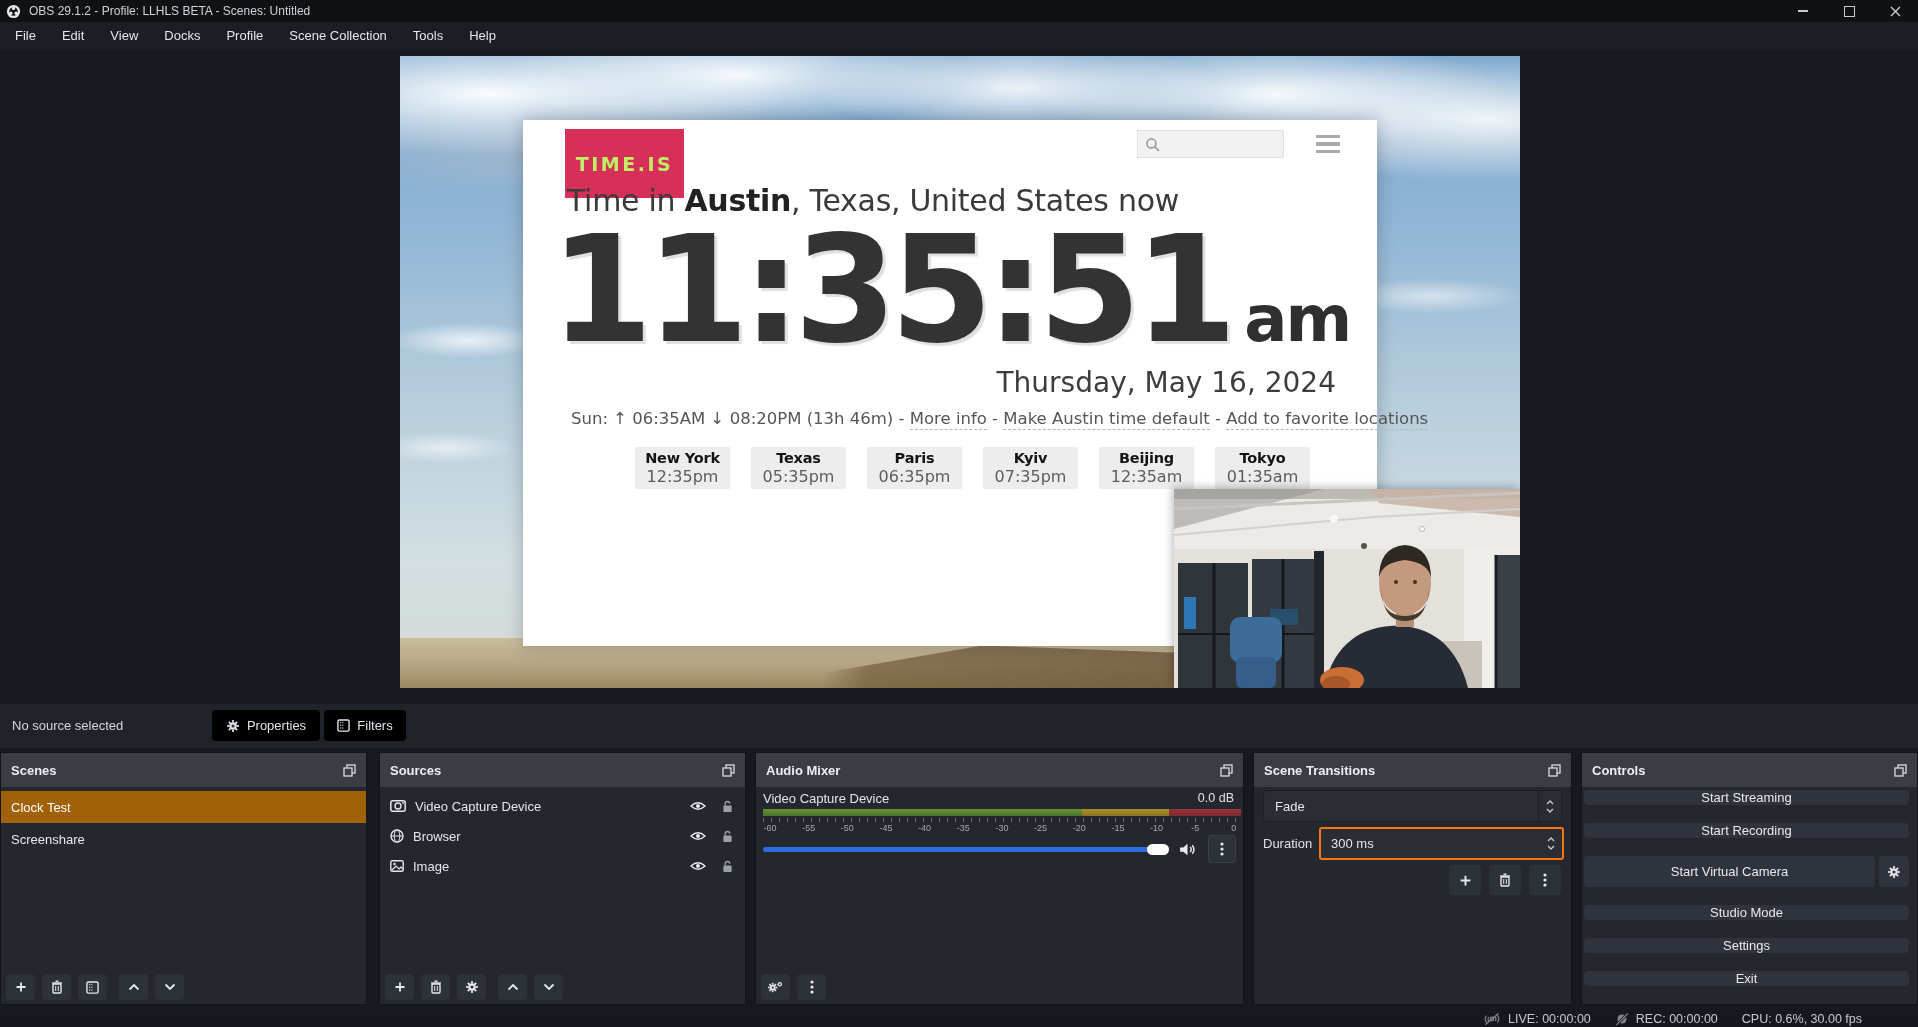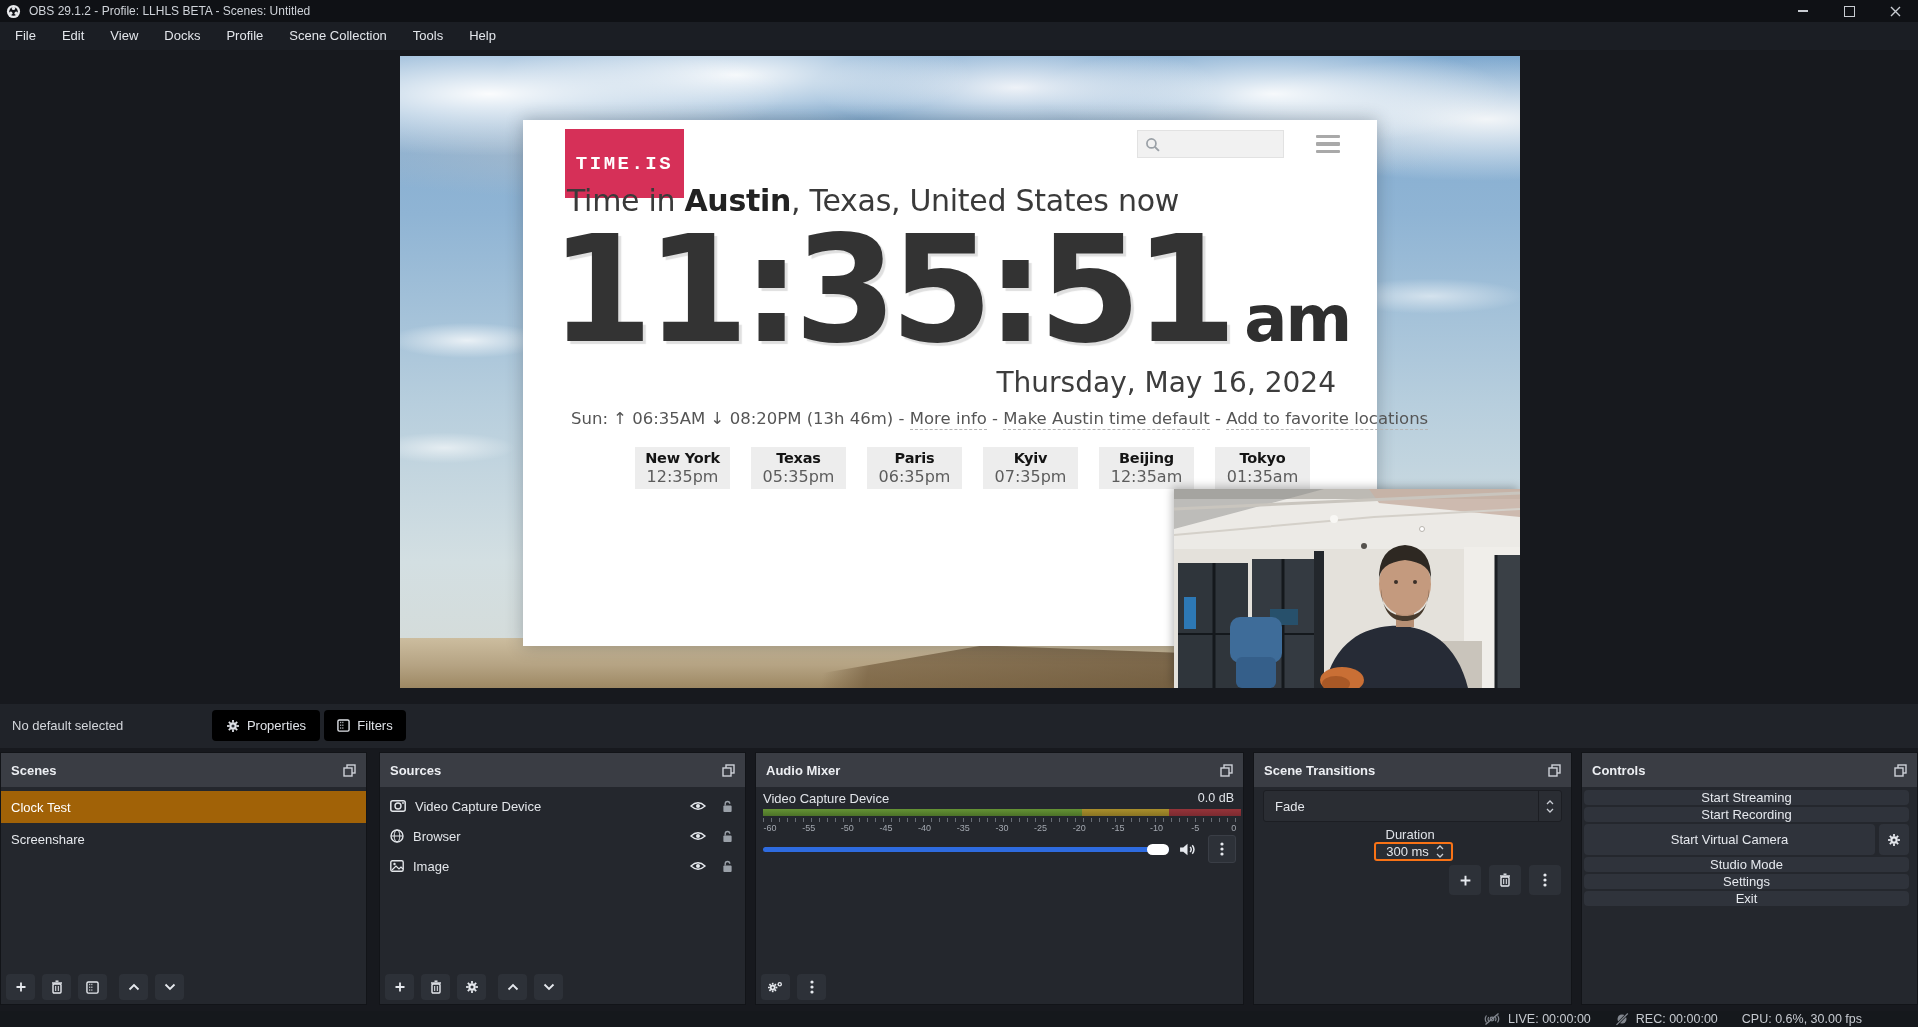--- a/index.html
+++ b/index.html
@@ -36,22 +36,22 @@
     radial-gradient(12% 4% at 92% 38%, rgba(255,255,255,.55), transparent 70%);}
   .dunes{position:absolute;left:0;bottom:0;width:100%;height:50px;
          background:linear-gradient(180deg,#ccbd9f 0%,#b5a383 55%,#9d8863 100%);}
   .dunes::after{content:"";position:absolute;inset:0;
          background:linear-gradient(100deg, rgba(116,93,62,0) 38%, rgba(116,93,62,.7) 42%, rgba(96,76,50,.85) 100%);
          clip-path:polygon(30% 100%,52% 15%,100% 55%,100% 100%);}
 
   
   .page{position:absolute;left:123px;top:64px;width:854px;height:526px;background:#ffffff;
         box-shadow:0 0 16px rgba(30,40,50,.30);font-family:"DejaVu Sans",sans-serif;color:#333;}
-  .ti-logo{position:absolute;left:42px;top:9px;width:119px;height:69px;background:#d63058;color:#ffffff;
-        display:flex;align-items:center;justify-content:center;font-weight:bold;font-size:19px;letter-spacing:2.5px;font-family:Liberation Mono, monospace;}
+  .ti-logo{position:absolute;left:42px;top:9px;width:119px;height:69px;background:#d63058;color:#bef264;
+        display:flex;align-items:center;justify-content:center;font-weight:bold;font-size:19px;letter-spacing:2.5px;}
   .ti-search{position:absolute;left:614px;top:10px;width:147px;height:28px;background:#f1f1f1;border:1px solid #e2e2e2;
         display:flex;align-items:center;padding-left:7px;box-sizing:border-box;}
   .ti-burger{position:absolute;left:793px;top:15px;width:24px;height:18px;display:flex;flex-direction:column;justify-content:space-between;}
   .ti-burger span{display:block;height:3.2px;background:#a9a9a9;border-radius:1px;}
   .ti-heading{position:absolute;left:44px;top:63px;font-size:30px;letter-spacing:-.3px;color:#3a3a3a;white-space:nowrap;}
   .ti-heading b{font-weight:800;color:#222;}
   .ti-time{position:absolute;left:0;top:96px;width:100%;display:flex;align-items:baseline;justify-content:center;line-height:1;}
   .ti-digits{font-size:148px;font-weight:800;letter-spacing:-7px;color:#333;text-shadow:3px 3px 1px rgba(110,110,110,.22);}
   .ti-ampm{font-size:64px;font-weight:800;color:#2f2f2f;margin-left:14px;letter-spacing:-2px;}
   .ti-date{position:absolute;right:41px;top:246px;font-size:28px;color:#3d3d3d;white-space:nowrap;}
@@ -108,29 +108,29 @@
   .vol-handle{position:absolute;right:0;top:-3px;width:22px;height:11px;border-radius:6px;background:#ffffff;}
   .vol-speaker{margin-left:10px;display:flex;}
   .vol-kebab{margin-left:12px;width:26px;height:26px;background:#2d3138;border:1px solid #3a3e46;border-radius:3px;
              display:flex;align-items:center;justify-content:center;}
 
   
   .sel{position:absolute;left:9px;top:37px;width:299px;height:32px;background:#2a2d33;border:1px solid #1c1e23;border-radius:3px;
        display:flex;align-items:center;box-sizing:border-box;}
   .sel .sel-val{flex:1;padding-left:11px;font-size:13px;color:#e3e6ea;}
   .spin-col{width:22px;height:100%;border-left:1px solid #1c1e23;display:flex;flex-direction:column;align-items:center;justify-content:center;gap:3px;}
-  .dur-row{position:absolute;left:9px;top:74px;width:301px;height:33px;display:flex;align-items:center;flex-direction:column;}
+  .dur-row{position:absolute;left:9px;top:74px;width:301px;height:33px;display:flex;align-items:center;}
   .dur-label{width:56px;font-size:13px;color:#dfe2e7;}
   .dur-box{flex:1;height:33px;background:#2a2d33;border:2px solid #f97316;border-radius:3px;display:flex;align-items:center;box-sizing:border-box;}
   .dur-box .dur-val{flex:1;padding-left:10px;font-size:13px;color:#e3e6ea;}
   .trans-btns{position:absolute;right:10px;top:112px;display:flex;gap:8px;}
   .tr-btn{width:32px;height:30px;background:#2d3138;border-radius:4px;display:flex;align-items:center;justify-content:center;}
 
   
-  .ctl-col{position:absolute;left:2px;right:8px;top:37px;display:flex;flex-direction:column;gap:2px;}
+  .ctl-col{position:absolute;left:2px;right:8px;top:37px;display:flex;flex-direction:column;gap:18px;}
   .ctl-row{display:flex;gap:4px;}
   .ctl-btn{flex:1;height:31px;background:#2f333b;border-radius:4px;display:flex;align-items:center;justify-content:center;
            font-size:13px;color:#e6e9ee;}
   .ctl-gear{flex:0 0 30px;}
 
   
   .statusbar{left:0;top:1011px;width:1918px;height:16px;background:#15181c;display:flex;align-items:center;
              justify-content:flex-end;padding-right:56px;box-sizing:border-box;gap:10px;font-size:12.5px;color:#c6cad0;}
   .sb-group{display:flex;align-items:center;gap:7px;margin-left:14px;}
 </style>
@@ -262,21 +262,21 @@
         <path d="M207 100 C209 124 218 132 231 132 C244 132 253 124 255 100 C255 118 246 127 231 127 C216 127 207 118 207 100 Z" fill="#473a2d"></path>
         <circle cx="222" cy="93" r="2" fill="#3a2f28"></circle>
         <circle cx="241" cy="93" r="2" fill="#3a2f28"></circle>
         <ellipse cx="168" cy="191" rx="22" ry="13" fill="#c96f35"></ellipse>
         <ellipse cx="162" cy="195" rx="14" ry="8" fill="#a85826"></ellipse>
       </svg>
     </div>
   </div>
 
   <div class="abs srctoolbar">
-    <span class="src-status">No default selected</span>
+    <span class="src-status">No source selected</span>
     <div class="tb-btn tb-props">
       <svg width="14" height="14" viewBox="0 0 16 16">
           <g stroke="#dfe2e7" stroke-width="2">
             <line x1="8" y1="1.2" x2="8" y2="4"></line>
             <line x1="8" y1="12" x2="8" y2="14.8"></line>
             <line x1="1.2" y1="8" x2="4" y2="8"></line>
             <line x1="12" y1="8" x2="14.8" y2="8"></line>
             <line x1="3.2" y1="3.2" x2="5.2" y2="5.2"></line>
             <line x1="10.8" y1="10.8" x2="12.8" y2="12.8"></line>
             <line x1="3.2" y1="12.8" x2="5.2" y2="10.8"></line>

